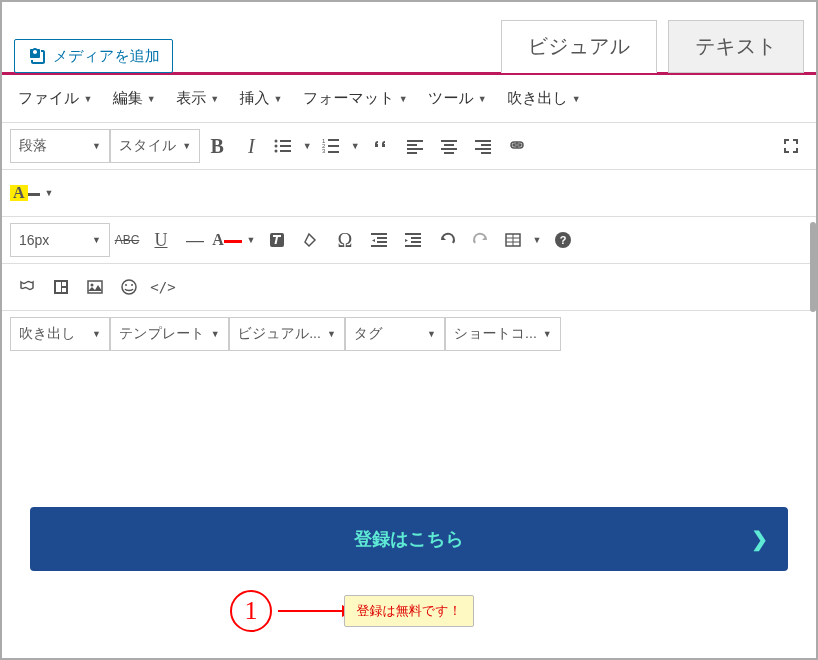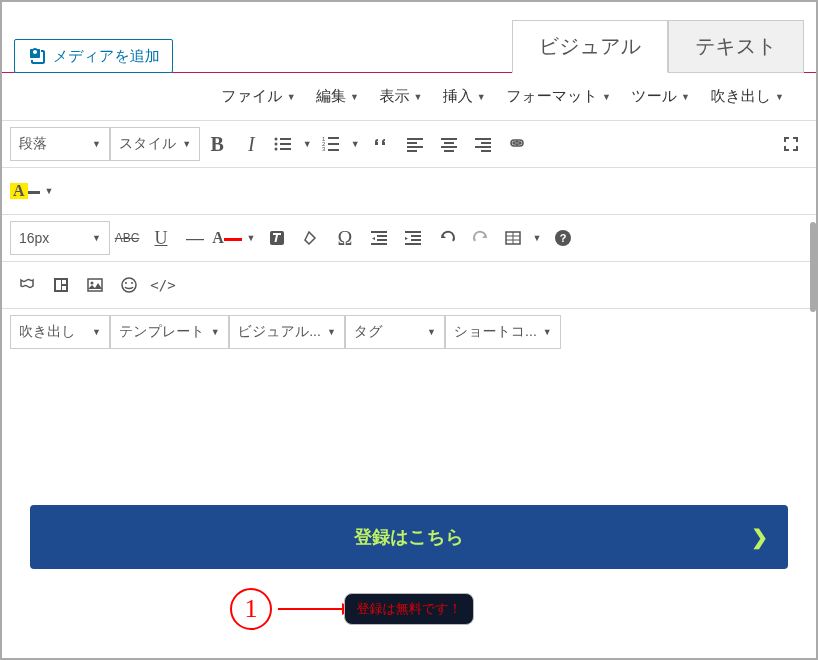--- a/index.html
+++ b/index.html
@@ -6,23 +6,23 @@
     body { font-family: -apple-system, "Hiragino Kaku Gothic ProN", "Hiragino Sans", Meiryo, sans-serif; background: #f1f1f1; }
     .editor-wrap { width: 818px; height: 660px; border: 2px solid #aaa; background: #fff; position: relative; }
     
     .top-bar { display: flex; justify-content: space-between; align-items: flex-end; padding: 18px 12px 0; }
     .media-btn { display: inline-flex; align-items: center; border: 1px solid #0073aa; color: #0073aa; background: #fff; padding: 6px 12px; font-size: 15px; cursor: pointer; border-radius: 2px; font-weight: 500; }
     .media-btn svg { width: 20px; height: 20px; margin-right: 6px; }
     
     .tabs { display: flex; }
     .tab { padding: 12px 26px; font-size: 20px; color: #555; border: 1px solid #ccc; cursor: pointer; background: #f7f7f7; }
     .tab.active { background: #fff; border-bottom-color: #fff; color: #555; }
-    .tab:not(.active) { background: #f0f0f0; }
-    
-    .menu-bar { border-top: 1px solid #be185d; margin-top: -1px; padding: 8px 24px; text-align: right; }
+    .tab:not(.active) { background: #f0f0f0; margin-left: 11px; }
+    
+    .menu-bar { border-top: 3px solid #be185d; margin-top: -1px; padding: 8px 8px; }
     .menu-item { display: inline-flex; align-items: center; padding: 6px 8px; font-size: 15px; color: #333; cursor: pointer; }
     .menu-item .caret { font-size: 9px; margin-left: 4px; color: #555; }
     
     .toolbar { border-top: 1px solid #ddd; padding: 6px 8px; display: flex; flex-wrap: wrap; align-items: center; gap: 0; }
     
     .tool-select { border: 1px solid #ccc; padding: 6px 8px; font-size: 14px; color: #555; min-width: 100px; background: #fff; display: inline-flex; align-items: center; justify-content: space-between; cursor: pointer; height: 34px; }
     .tool-select.sm { min-width: 88px; }
     .tool-select .caret { font-size: 9px; color: #555; margin-left: 6px; }
     
     .tool-btn { width: 34px; height: 34px; display: inline-flex; align-items: center; justify-content: center; color: #555; cursor: pointer; font-size: 18px; border-radius: 2px; }
@@ -33,28 +33,28 @@
     .tool-combo { display: inline-flex; align-items: center; }
     .tool-combo .tool-btn { width: 30px; }
     .tool-combo .mini-caret { width: 18px; height: 34px; display: inline-flex; align-items: center; justify-content: center; font-size: 9px; color: #555; cursor: pointer; }
     
     .color-btn { position: relative; }
     .color-a { font-family: Georgia; font-weight: bold; font-size: 16px; display: block; line-height: 1; }
     .color-underline { height: 3px; width: 18px; display: block; margin-top: 2px; }
     
     .content-area { padding: 50px 28px 20px; min-height: 260px; }
     
-    .cta-button { background: #1e4a8f; color: #bef264; font-weight: bold; font-size: 18px; padding: 20px 40px; border-radius: 4px; text-align: center; position: relative; cursor: pointer; margin-top: 100px; }
+    .cta-button { background: #1e4a8f; color: #5eead4; font-weight: bold; font-size: 18px; padding: 20px 40px; border-radius: 4px; text-align: center; position: relative; cursor: pointer; margin-top: 100px; }
     .cta-button .chevron { position: absolute; right: 20px; top: 50%; transform: translateY(-50%); font-size: 20px; }
     
     .annotation { display: flex; align-items: center; justify-content: center; margin-top: 24px; position: relative; }
     .circle-num { width: 42px; height: 42px; border: 2.5px solid #ff0000; border-radius: 50%; color: #ff0000; display: flex; align-items: center; justify-content: center; font-size: 26px; font-family: Georgia; position: absolute; left: 200px; }
     .arrow { position: absolute; left: 248px; width: 75px; height: 2px; background: #ff0000; }
     .arrow::after { content: ''; position: absolute; right: -1px; top: -5px; border-left: 12px solid #ff0000; border-top: 6px solid transparent; border-bottom: 6px solid transparent; }
-    .tooltip-box { border: 1px solid #bbb; background: #0f172a; padding: 6px 12px; font-size: 13px; color: #d00; border-radius: 8px; position: relative; }
+    .tooltip-box { border: 1px solid #bbb; background: #fef9c3; padding: 6px 12px; font-size: 13px; color: #d00; border-radius: 2px; position: relative; }
     
     .scrollbar-hint { position: absolute; right: 0; top: 220px; width: 6px; height: 90px; background: #aaa; border-radius: 3px; }
   </style>
 </head>
 <body>
 
 <div class="editor-wrap">
 
   <div class="top-bar">
     <button class="media-btn">

